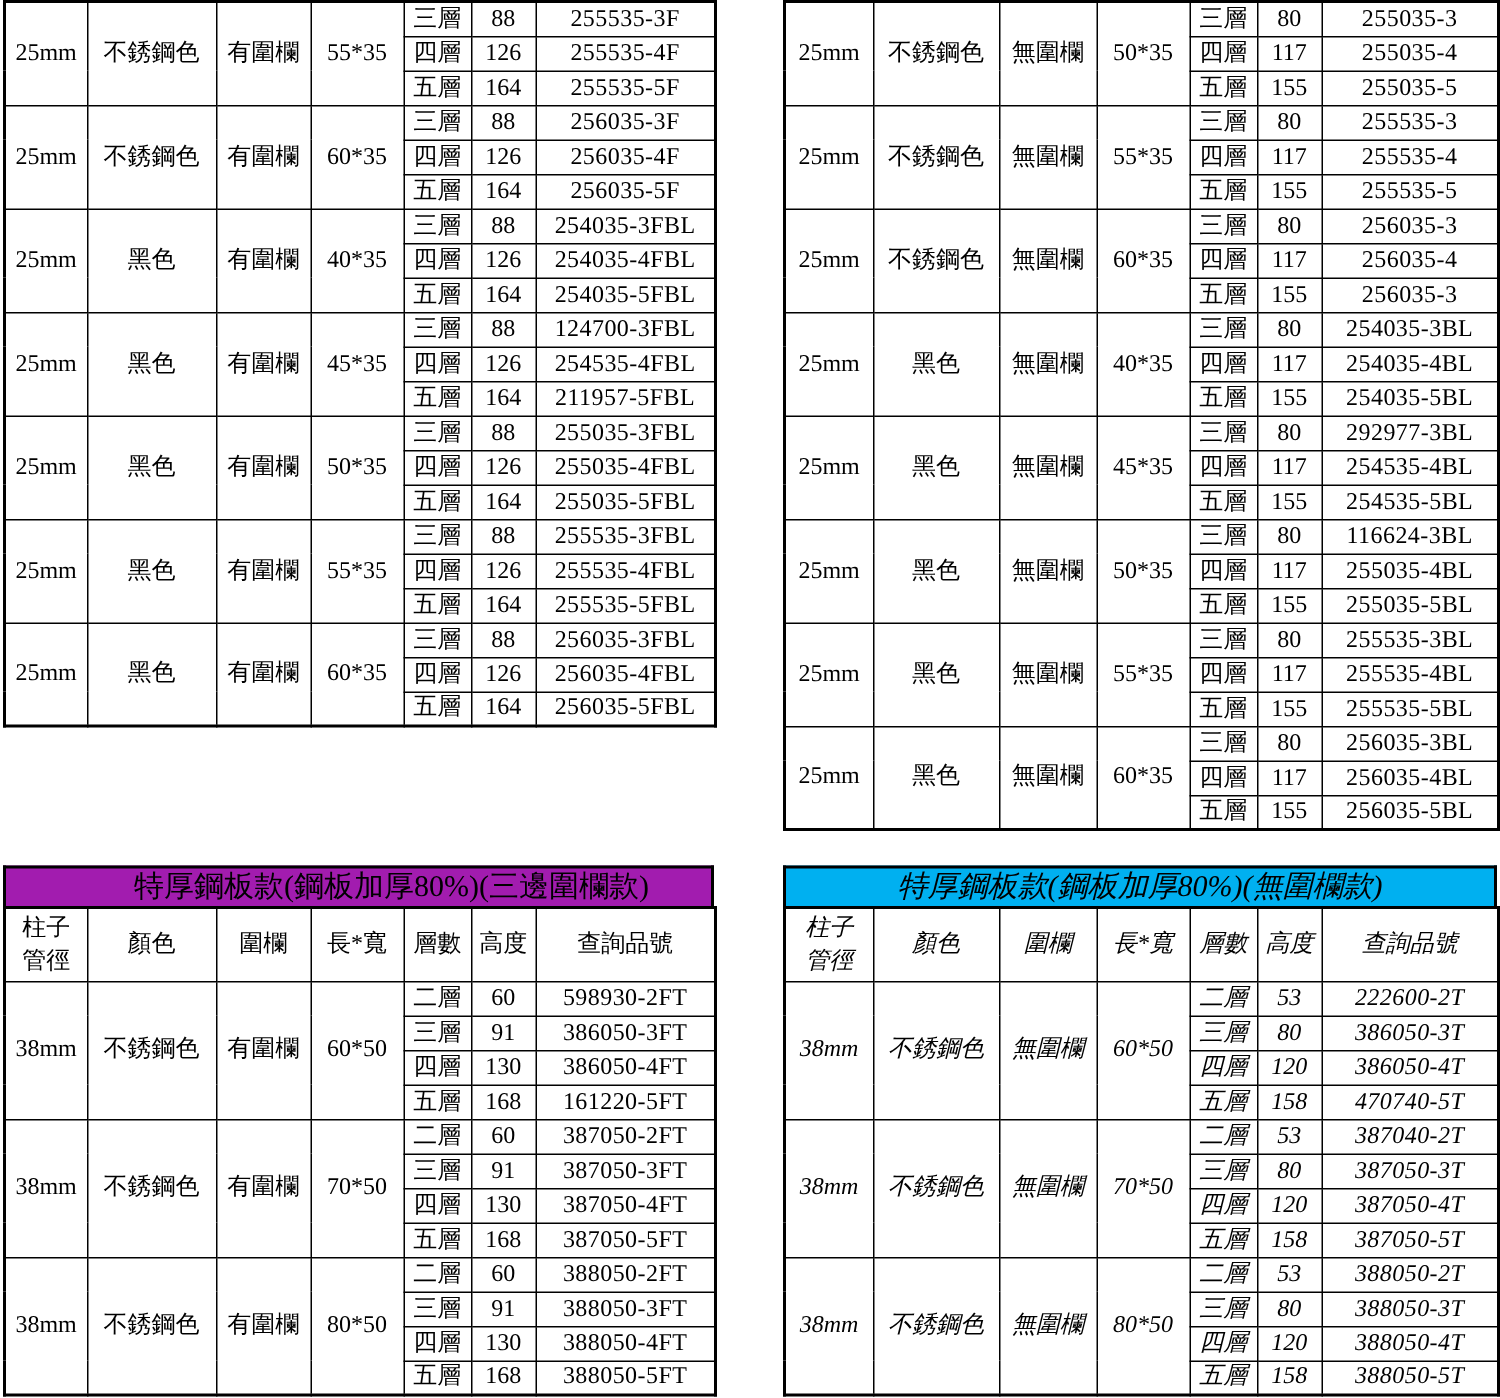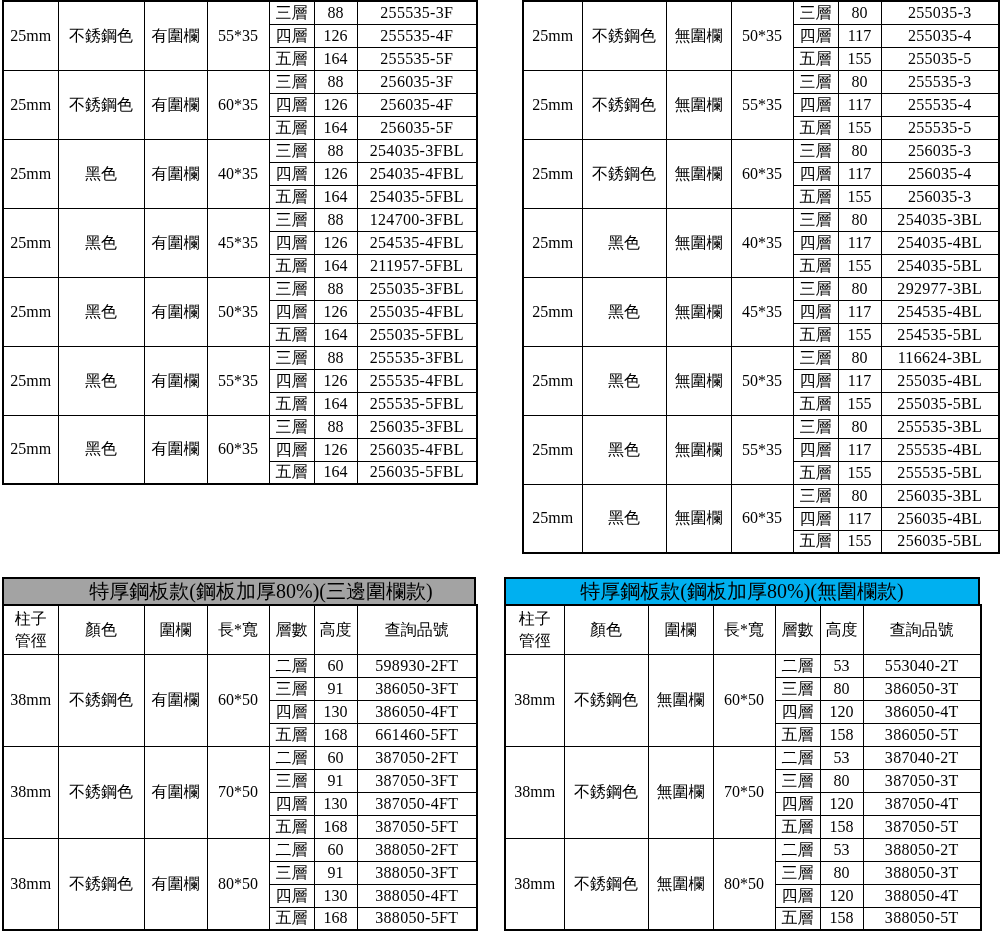--- a/index.html
+++ b/index.html
@@ -6,21 +6,21 @@
   html, body { background: #ffffff; }
   body {
     width: 1000px; height: 932px; position: relative;
     font-family: "Liberation Serif", "DejavU Serif", serif;
     color: #000;
   }
   .panel { position: absolute; }
   #p-topLeft     { left: 2px;   top: 0;     width: 474px; }
   #p-topRight    { left: 522px; top: 0;     width: 476px; }
   #p-bottomLeft  { left: 2px;   top: 577px; width: 474px; }
-  #p-bottomRight { left: 504px; top: 577px; width: 476px; }
+  #p-bottomRight { left: 522px; top: 577px; width: 476px; font-style: italic; }
 
   table.spec-table {
     border-collapse: collapse; table-layout: fixed; width: 100%;
     border: 2px solid #000;
   }
   table.spec-table td {
     border: 1px solid #000;
     text-align: center; vertical-align: middle;
     font-size: 16px; height: 23px; padding: 0;
     white-space: nowrap; overflow: hidden;
@@ -355,21 +355,21 @@
             <td>五層</td>
             <td>155</td>
             <td class="code">256035-5BL</td>
           </tr>
         </tbody>
       </table>
     </div>
 </div>
 
 <div class="panel" id="p-bottomLeft">
-  <div class="title-bar" style="background: #a3a3a3; padding-left: 44px;">特厚鋼板款(鋼板加厚80%)(三邊圍欄款)</div>
+  <div class="title-bar" style="background: #a21caf; padding-left: 44px;">特厚鋼板款(鋼板加厚80%)(三邊圍欄款)</div>
   <div class="table-slot">
       <table class="spec-table">
         <colgroup>
           <col style="width: 55px;">
           <col style="width: 86px;">
           <col style="width: 63px;">
           <col style="width: 62px;">
           <col style="width: 45px;">
           <col style="width: 43px;">
           <col style="width: 120px;">
@@ -402,21 +402,21 @@
             <td class="code">386050-3FT</td>
           </tr>
           <tr>
             <td>四層</td>
             <td>130</td>
             <td class="code">386050-4FT</td>
           </tr>
           <tr>
             <td>五層</td>
             <td>168</td>
-            <td class="code">661460-5FT</td>
+            <td class="code">161220-5FT</td>
           </tr>
           <tr>
             <td rowspan="4">38mm</td>
             <td rowspan="4">不銹鋼色</td>
             <td rowspan="4">有圍欄</td>
             <td rowspan="4">70*50</td>
             <td>二層</td>
             <td>60</td>
             <td class="code">387050-2FT</td>
           </tr>
@@ -490,36 +490,36 @@
             <td>高度</td>
             <td>查詢品號</td>
           </tr>
           <tr>
             <td rowspan="4">38mm</td>
             <td rowspan="4">不銹鋼色</td>
             <td rowspan="4">無圍欄</td>
             <td rowspan="4">60*50</td>
             <td>二層</td>
             <td>53</td>
-            <td class="code">553040-2T</td>
+            <td class="code">222600-2T</td>
           </tr>
           <tr>
             <td>三層</td>
             <td>80</td>
             <td class="code">386050-3T</td>
           </tr>
           <tr>
             <td>四層</td>
             <td>120</td>
             <td class="code">386050-4T</td>
           </tr>
           <tr>
             <td>五層</td>
             <td>158</td>
-            <td class="code">386050-5T</td>
+            <td class="code">470740-5T</td>
           </tr>
           <tr>
             <td rowspan="4">38mm</td>
             <td rowspan="4">不銹鋼色</td>
             <td rowspan="4">無圍欄</td>
             <td rowspan="4">70*50</td>
             <td>二層</td>
             <td>53</td>
             <td class="code">387040-2T</td>
           </tr>

